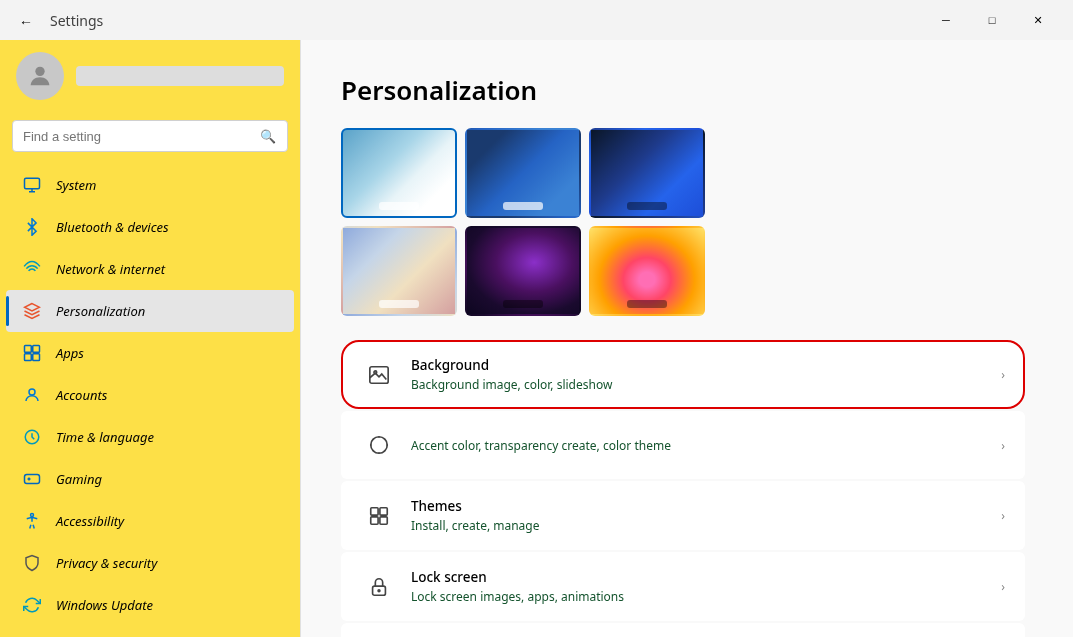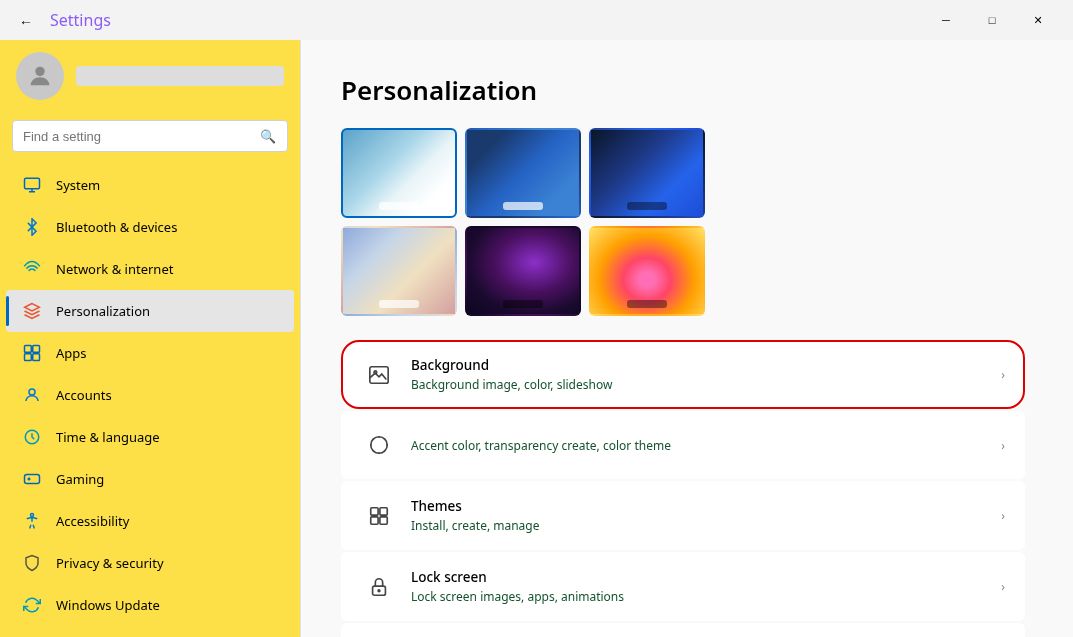--- a/index.html
+++ b/index.html
@@ -35,22 +35,22 @@
       border: none;
       background: transparent;
       cursor: pointer;
       display: flex;
       align-items: center;
       justify-content: center;
       font-size: 14px;
       color: #000;
     }
     .title-bar-title {
-      font-size: 16px;
-      color: #8b5cf6;
+      font-size: 14px;
+      color: #404040;
     }
     .title-bar-controls {
       display: flex;
       align-items: center;
     }
     .title-bar-btn {
       width: 46px;
       height: 40px;
       border: none;
       background: transparent;
@@ -135,20 +135,21 @@
     
     .nav-item {
       display: flex;
       align-items: center;
       gap: 14px;
       padding: 11px 16px;
       cursor: pointer;
       border-radius: 4px;
       margin: 0 6px;
       position: relative;
+      font-style: italic;
     }
     .nav-item.active {
       background: #e5e5e5;
     }
     .nav-item.active::before {
       content: '';
       position: absolute;
       left: 0;
       top: 6px;
       bottom: 6px;

